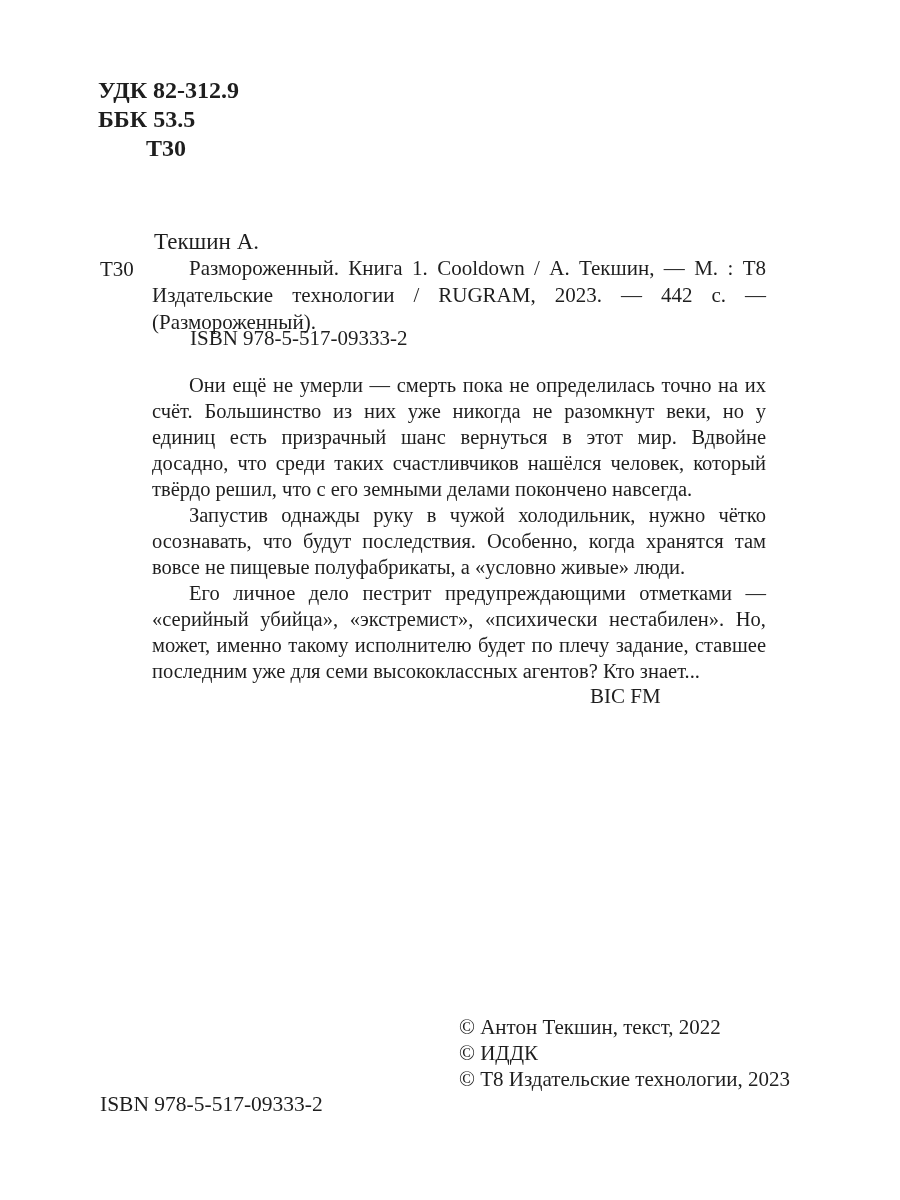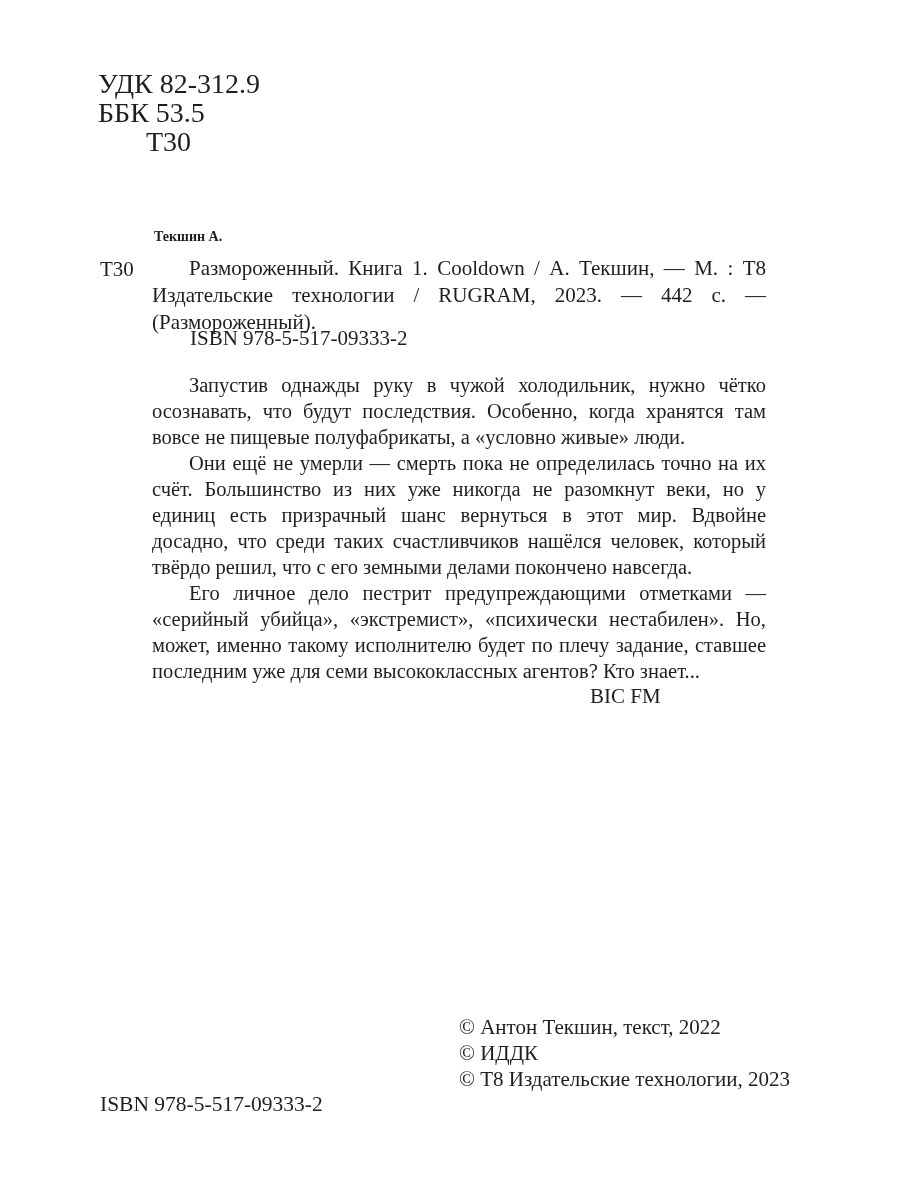--- a/index.html
+++ b/index.html
@@ -15,35 +15,36 @@
     width: 900px;
     height: 1200px;
     background: #ffffff;
     overflow: hidden;
   }
 
   
   .udk-block {
     position: absolute;
     left: 98px;
-    top: 69px;
-    font-size: 28px;
+    top: 76px;
+    font-size: 24px;
     line-height: 29px;
+    font-weight: bold;
   }
   .udk-block .author-sign {
     padding-left: 48px;
   }
 
   
   .catalog-author {
     position: absolute;
     left: 154px;
     top: 229px;
-    font-size: 14px;
-    font-weight: bold;
+    font-size: 23px;
+    font-weight: normal;
   }
   .catalog-code {
     position: absolute;
     left: 100px;
     top: 257px;
     font-size: 21px;
   }
   .catalog-entry {
     position: absolute;
     left: 152px;
@@ -111,22 +112,22 @@
     <div>ББК 53.5</div>
     <div class="author-sign">Т30</div>
   </div>
 
   <div class="catalog-author">Текшин А.</div>
   <div class="catalog-code">Т30</div>
   <p class="catalog-entry">Размороженный. Книга 1. Cooldown / А. Текшин, — М. : Т8 Издательские технологии / RUGRAM, 2023. — 442 с. — (Размороженный).</p>
   <div class="isbn-top">ISBN 978-5-517-09333-2</div>
 
   <div class="annotation">
+    <p>Они ещё не умерли — смерть пока не определилась точно на их счёт. Большинство из них уже никогда не разомкнут веки, но у единиц есть призрачный шанс вернуться в этот мир. Вдвойне досадно, что среди таких счастливчиков нашёлся человек, который твёрдо решил, что с его земными делами покончено навсегда.</p>
     <p>Запустив однажды руку в чужой холодильник, нужно чётко осознавать, что будут последствия. Особенно, когда хранятся там вовсе не пищевые полуфабрикаты, а «условно живые» люди.</p>
-    <p>Они ещё не умерли — смерть пока не определилась точно на их счёт. Большинство из них уже никогда не разомкнут веки, но у единиц есть призрачный шанс вернуться в этот мир. Вдвойне досадно, что среди таких счастливчиков нашёлся человек, который твёрдо решил, что с его земными делами покончено навсегда.</p>
     <p>Его личное дело пестрит предупреждающими отметками — «серийный убийца», «экстремист», «психически нестабилен». Но, может, именно такому исполнителю будет по плечу задание, ставшее последним уже для семи высококлассных агентов? Кто знает...</p>
   </div>
 
   <div class="codes">
     <div>BIC FM</div>
   </div>
 
   <div class="copyright">
     <div>© Антон Текшин, текст, 2022</div>
     <div>© ИДДК</div>

